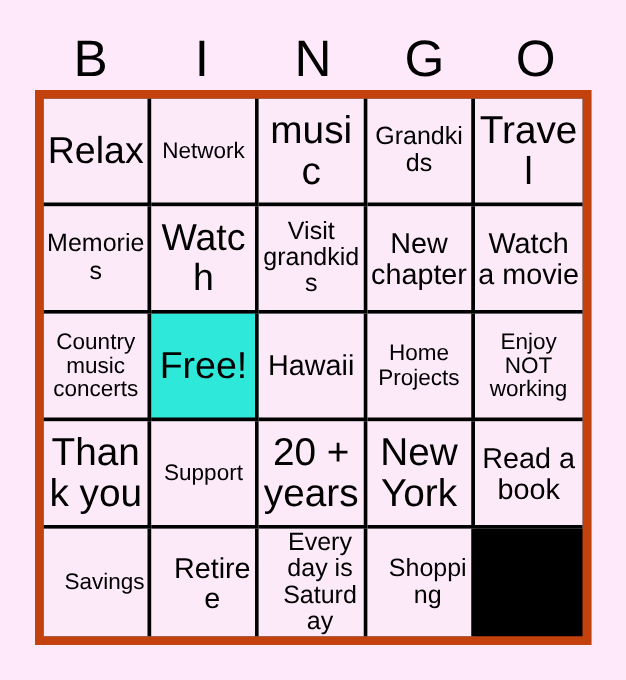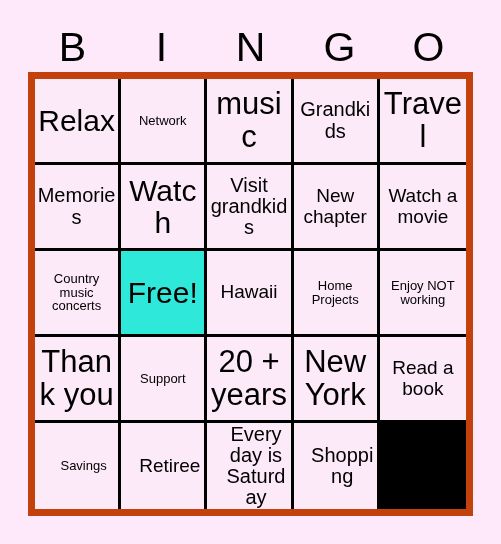--- a/index.html
+++ b/index.html
@@ -84,22 +84,22 @@
     text-align: center;
     color: #000000;
     line-height: 1.06;
     word-wrap: break-word;
     font-family: "Liberation Sans", sans-serif;
   }
 
   
   .fs-xl  { font-size: 30px; }
   .fs-lg  { font-size: 31px; }
-  .fs-md  { font-size: 19px; }
-  .fs-sm  { font-size: 13px; }
+  .fs-md  { font-size: 23px; }
+  .fs-sm  { font-size: 18px; }
   .fs-xs  { font-size: 20px; }
 </style>
 </head>
 <body>
 
 <div id="card">
 
   <div id="header-row">
     <div class="header-letter">B</div>
     <div class="header-letter">I</div>

